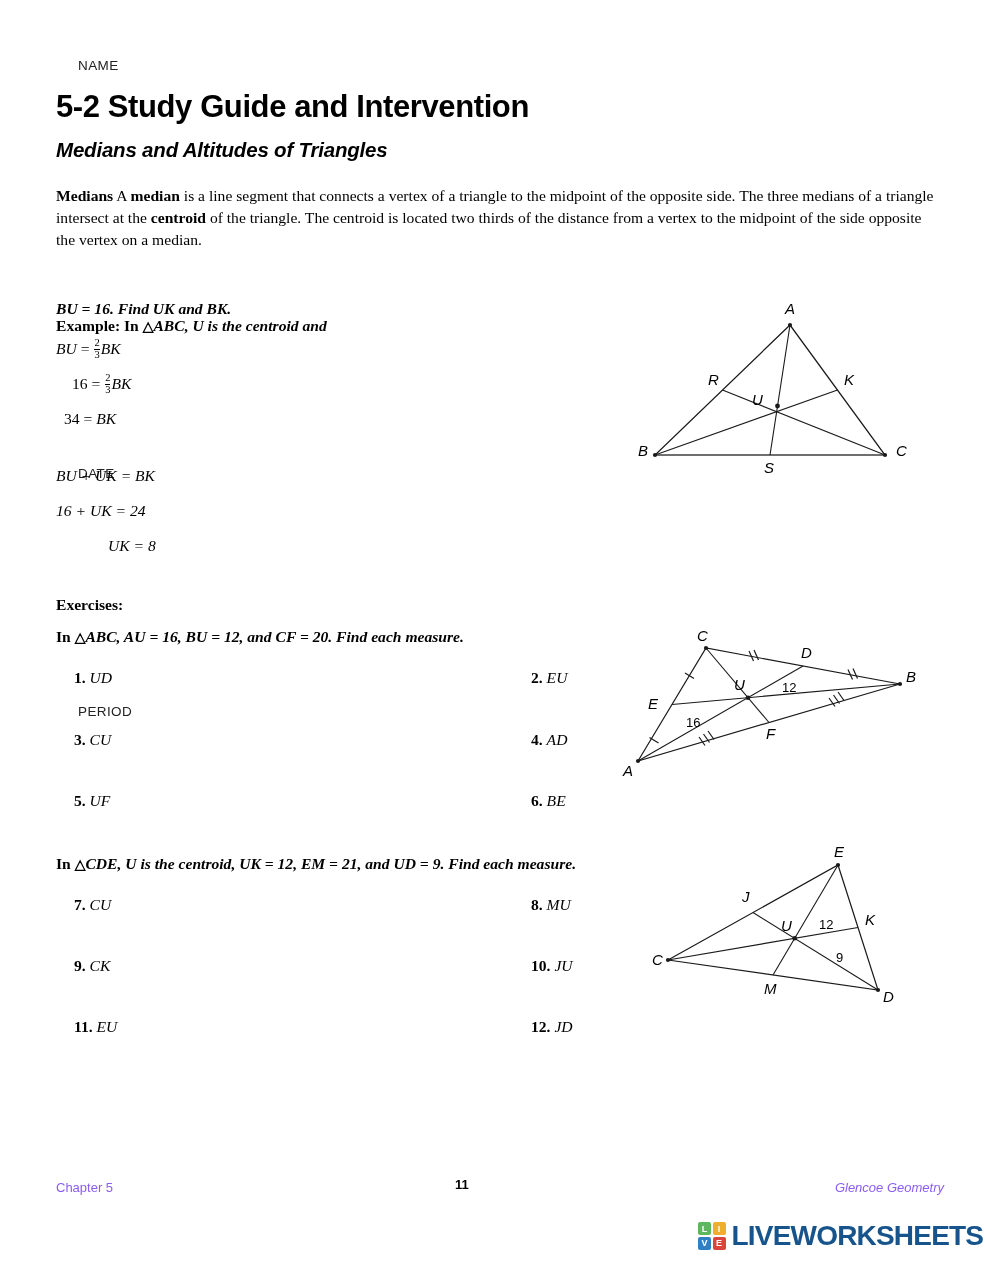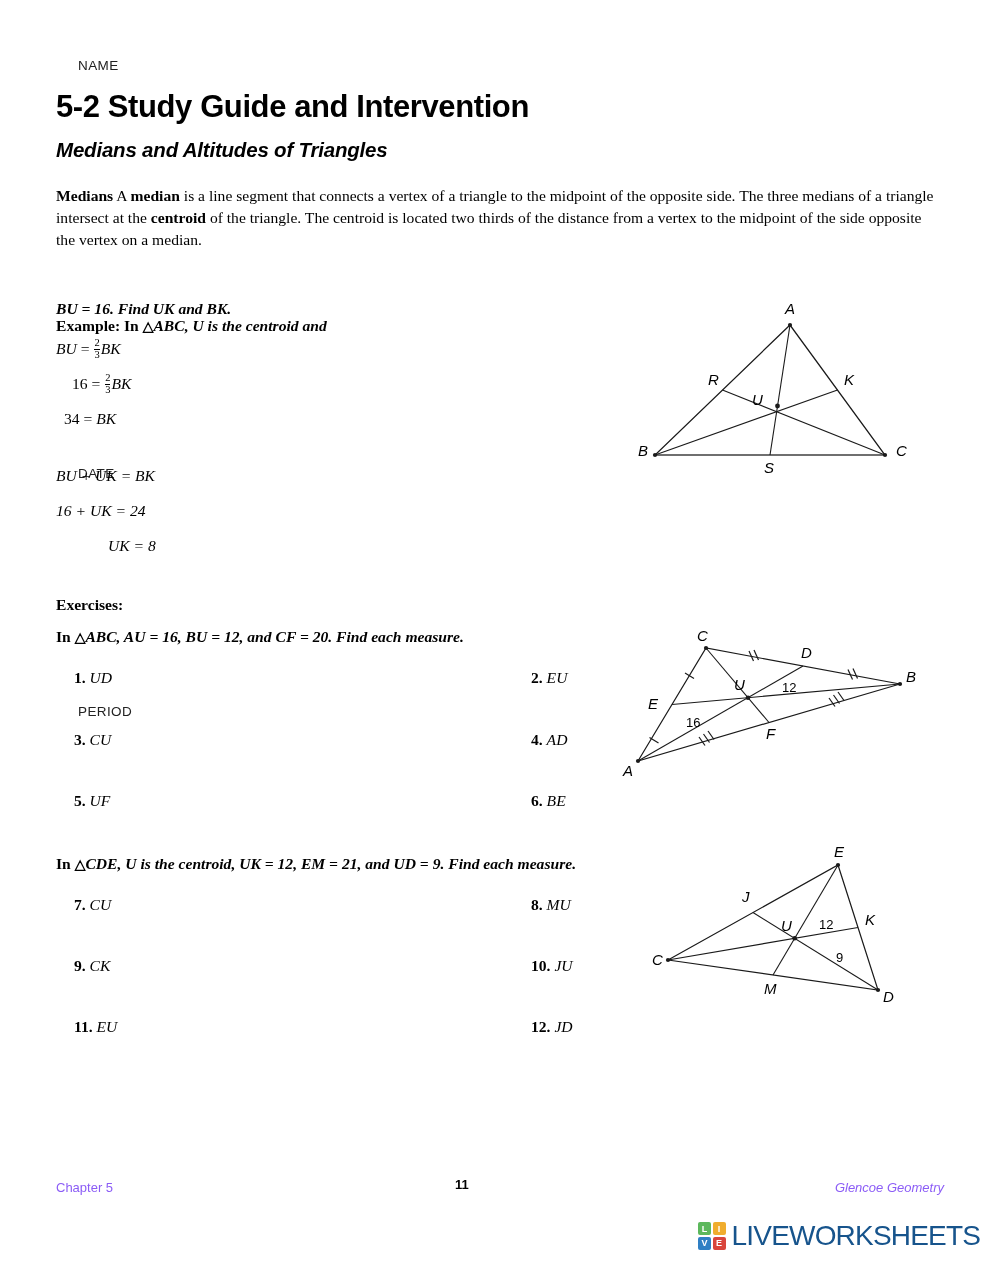--- a/index.html
+++ b/index.html
@@ -168,21 +168,21 @@
     align-items: center;
     justify-content: center;
     font-family: "Liberation Sans", sans-serif;
     font-weight: bold;
     font-size: 9px;
     color: #ffffff;
     border-radius: 2px;
   }
   .lw-word {
     font-family: "Liberation Sans", sans-serif;
-    font-weight: normal;
+    font-weight: bold;
     font-size: 28px;
     letter-spacing: -0.8px;
     color: #17548c;
   }
 
   
   .fig { position: absolute; }
   .fig svg { display: block; }
   .lbl {
     font-family: "Liberation Sans", sans-serif;

